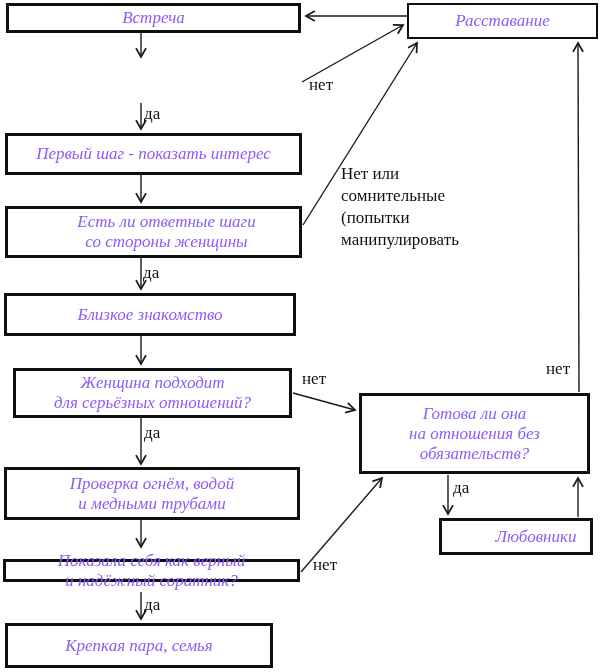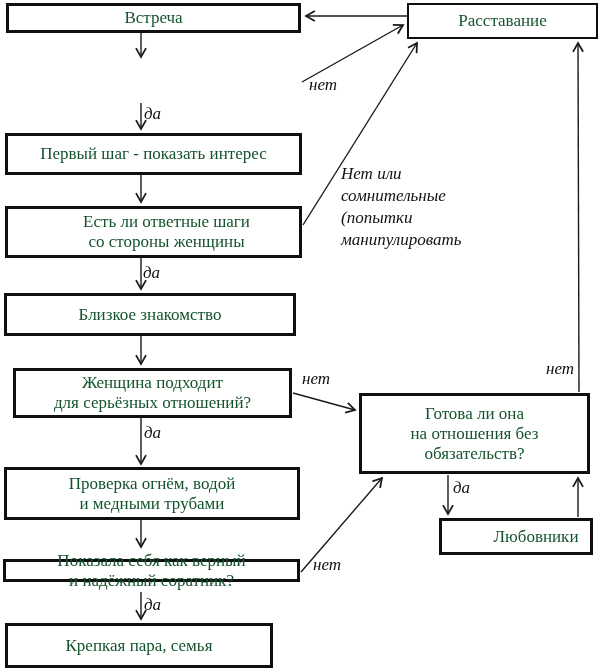--- a/index.html
+++ b/index.html
@@ -28,31 +28,31 @@
     box-sizing: border-box;
     border: 3px solid #0f0f0f;
     background: #ffffff;
     display: flex;
     align-items: center;
     justify-content: center;
     text-align: center;
     white-space: pre-line;
     font-size: 17px;
     line-height: 20px;
-    color: #14532d;
+    color: #8b5cf6;
+    font-style: italic;
   }
   .node.b2 { border-width: 2px; }
   .elabel {
     position: absolute;
     font-size: 17px;
     line-height: 22px;
     white-space: pre-line;
     color: #111111;
     text-align: left;
-    font-style: italic;
   }
 </style>
 </head>
 <body>
 
 <div class="stage">
 
   <svg class="edges" width="613" height="672" viewBox="0 0 613 672">
     <defs>
       <marker id="ah" viewBox="0 0 10 10" refX="8" refY="5" markerWidth="9" markerHeight="9" orient="auto-start-reverse">

